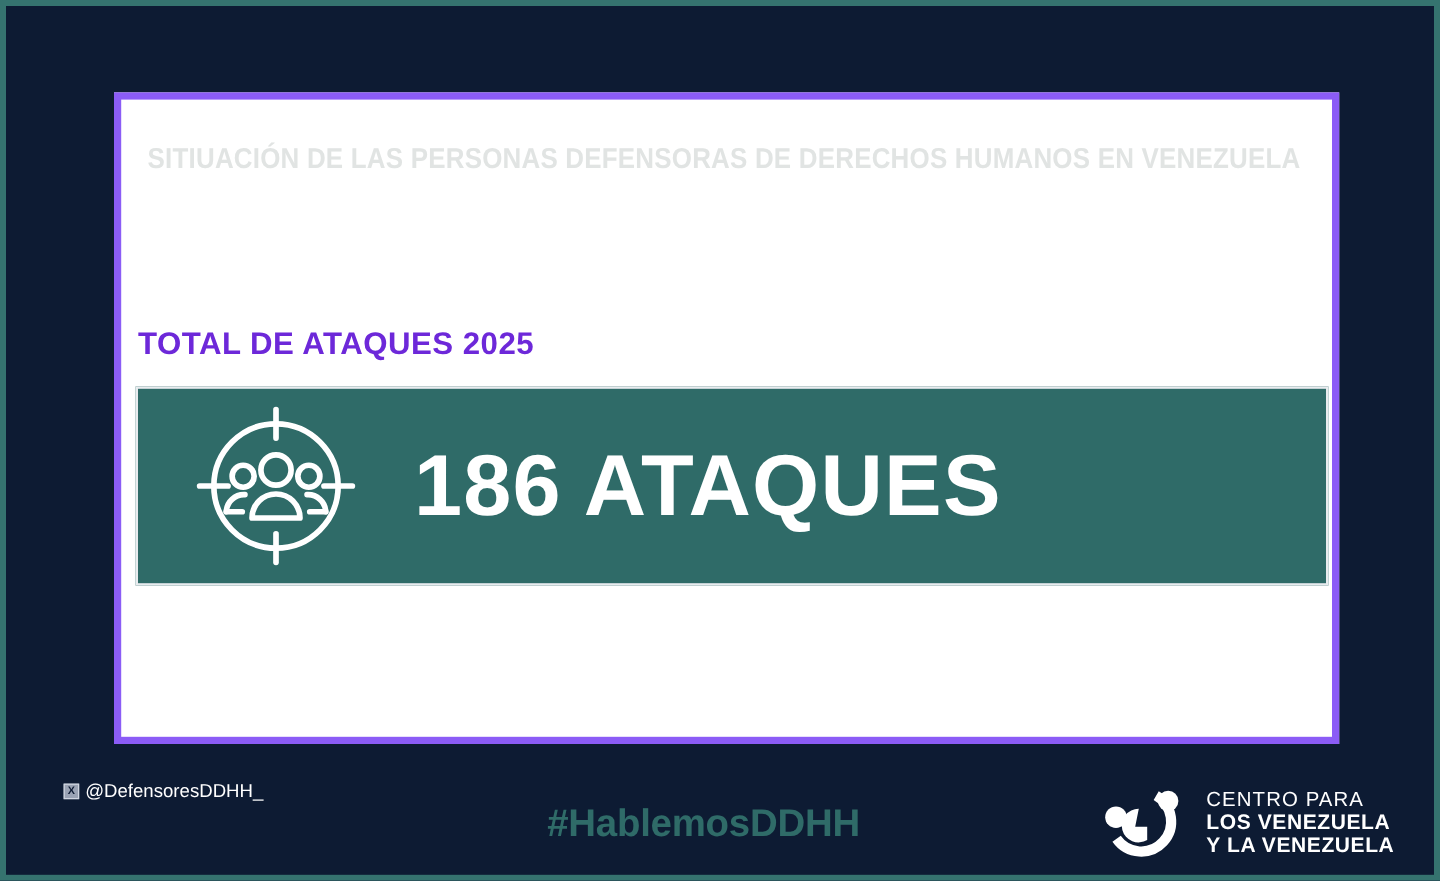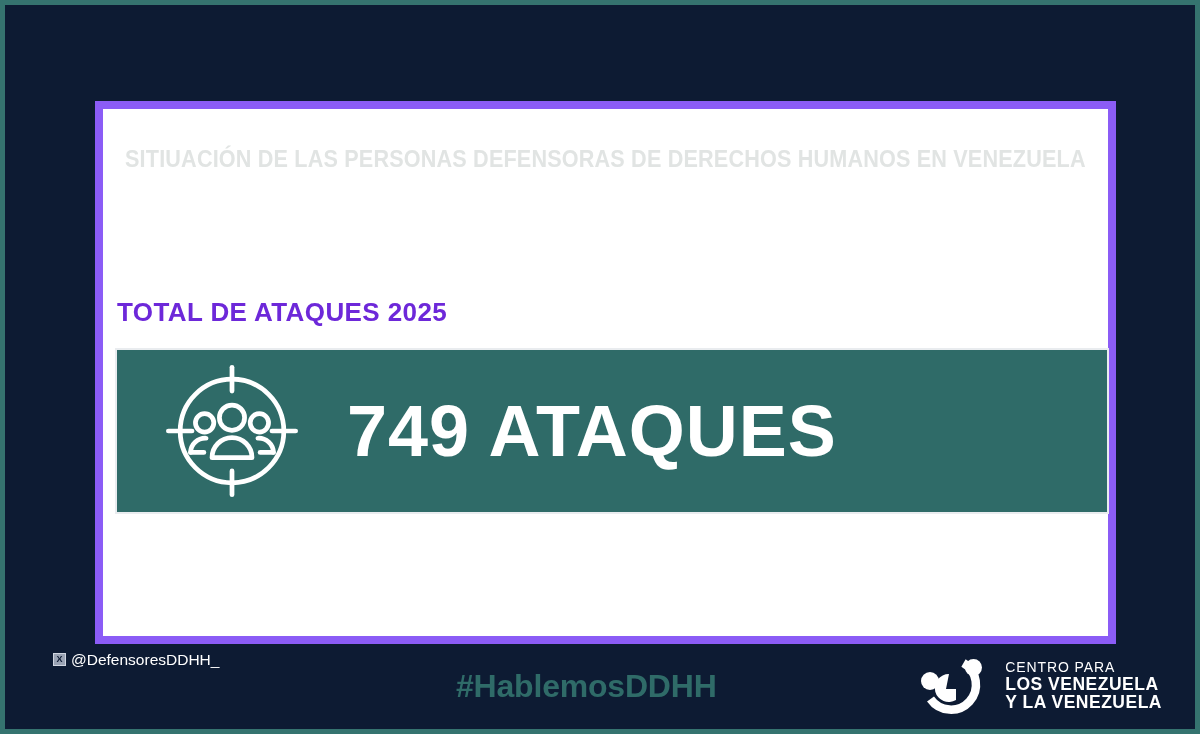--- a/index.html
+++ b/index.html
@@ -16,24 +16,24 @@
     position:absolute;
     left:0; top:0;
     width:1200px; height:734px;
     border:5px solid #35736f;
     background:#0d1b33;
   }
 
   
   .card {
     position:absolute;
-    left:90px; top:96px;
+    left:90px; top:72px;
     width:1021px; height:543px;
     background:#ffffff;
-    border:8px solid #8b5cf6;
+    border:6px solid #8b5cf6;
   }
 
   .card-header {
     position:absolute;
     left:22px; top:36px;
     width:975px;
     font-size:24px;
     font-weight:bold;
     letter-spacing:.2px;
     color:#e1e4e3;
@@ -118,21 +118,21 @@
   }
 
   .brand {
     position:absolute;
     right:33px; top:650px;
     display:flex;
     align-items:center;
     gap:13px;
   }
   .brand-text { color:#ffffff; line-height:1.06; }
-  .brand-l1 { font-size:14px; letter-spacing:.9px; }
+  .brand-l1 { font-size:17px; letter-spacing:.9px; }
   .brand-l2, .brand-l3 { font-size:17.5px; font-weight:bold; letter-spacing:.5px; }
 </style>
 </head>
 <body>
 
 <div class="frame">
 
   <div class="card">
 
     <div class="card-header">SITIUACIÓN DE LAS PERSONAS DEFENSORAS DE DERECHOS HUMANOS EN VENEZUELA</div>
@@ -156,21 +156,21 @@
             <circle cx="68.5" cy="44.5" r="6.2"></circle>
             <path d="M36.5 68 a13.5 13.5 0 0 1 27 0 z"></path>
             <path d="M22 64.5 a10 10 0 0 1 10.5 -9.6"></path>
             <path d="M22 64.5 h9"></path>
             <path d="M78 64.5 a10 10 0 0 0 -10.5 -9.6"></path>
             <path d="M78 64.5 h-9"></path>
           </g>
         </svg>
       </div>
 
-      <div class="stat-value">749 ATAQUES</div>
+      <div class="stat-value">186 ATAQUES</div>
     </div>
   </div>
 
   <div class="footer-contact">
     <div class="footer-line">
       <span class="mini-icon">X</span>
       <span>@DefensoresDDHH_</span>
     </div>
   </div>
 

